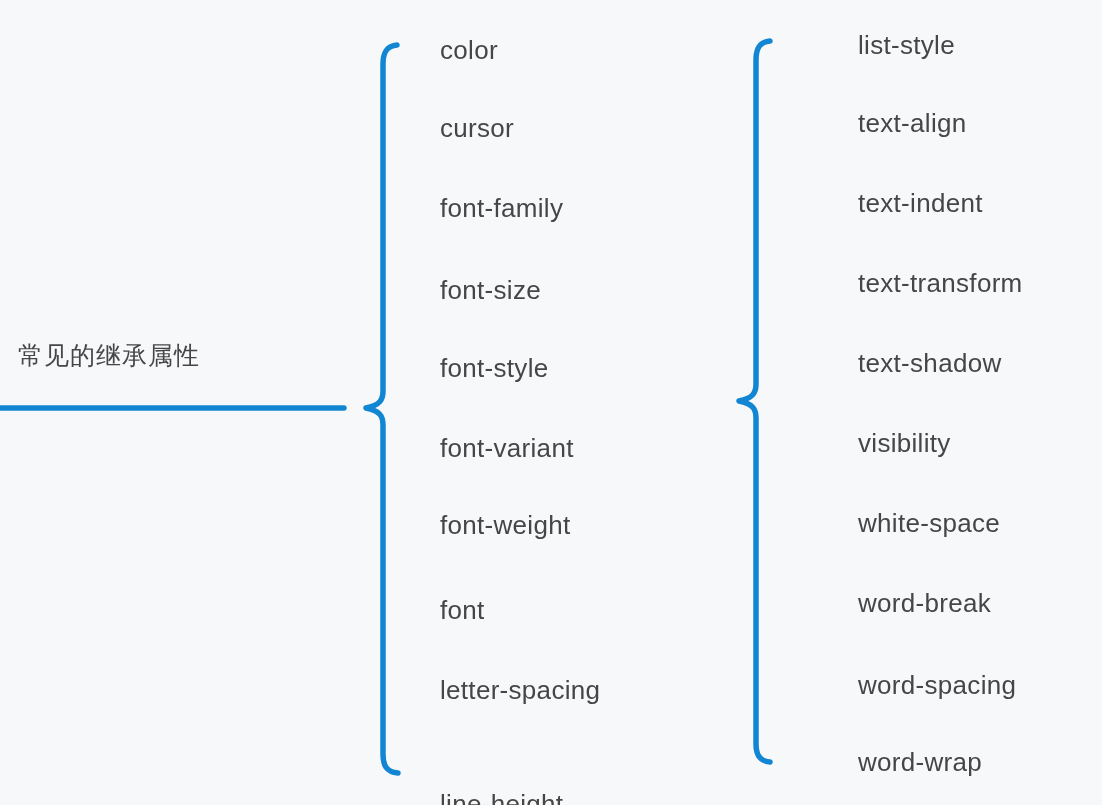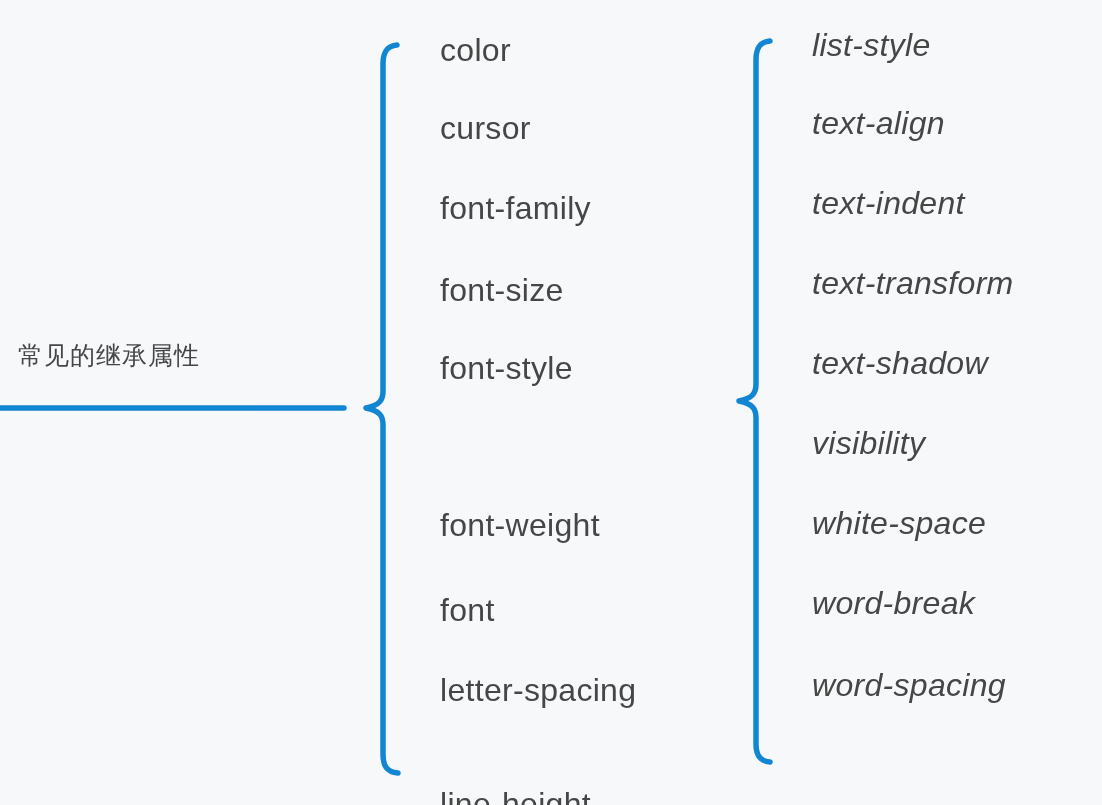--- a/index.html
+++ b/index.html
@@ -39,27 +39,27 @@
     top: 355px;
     transform: translateY(-50%);
     font-size: 25px;
     letter-spacing: 1px;
     color: var(--text-color);
     white-space: nowrap;
   }
   .item {
     position: absolute;
     transform: translateY(-50%);
-    font-size: 32px;
+    font-size: 26px;
     letter-spacing: 0.3px;
     color: var(--text-color);
     white-space: nowrap;
   }
   .item.left  { left: 440px; }
-  .item.right { left: 812px; font-style: italic; }
+  .item.right { left: 858px; }
 </style>
 </head>
 <body>
 
 <div class="canvas">
 
   <svg class="connector-svg" viewBox="0 0 1102 805" xmlns="http://www.w3.org/2000/svg">
 
     <path d="M -4,408 L 344,408"></path>
 
@@ -80,28 +80,30 @@
              C 756,754 759,761 770,762"></path>
   </svg>
 
   <div class="root-topic">常见的继承属性</div>
 
   <div class="item left" style="top:50px">color</div>
   <div class="item left" style="top:128px">cursor</div>
   <div class="item left" style="top:208px">font-family</div>
   <div class="item left" style="top:290px">font-size</div>
   <div class="item left" style="top:368px">font-style</div>
+  <div class="item left" style="top:448px">font-variant</div>
   <div class="item left" style="top:525px">font-weight</div>
   <div class="item left" style="top:610px">font</div>
   <div class="item left" style="top:690px">letter-spacing</div>
   <div class="item left" style="top:804px">line-height</div>
 
   <div class="item right" style="top:45px">list-style</div>
   <div class="item right" style="top:123px">text-align</div>
   <div class="item right" style="top:283px">text-transform</div>
   <div class="item right" style="top:203px">text-indent</div>
   <div class="item right" style="top:363px">text-shadow</div>
   <div class="item right" style="top:443px">visibility</div>
   <div class="item right" style="top:523px">white-space</div>
   <div class="item right" style="top:603px">word-break</div>
   <div class="item right" style="top:685px">word-spacing</div>
+  <div class="item right" style="top:762px">word-wrap</div>
 
 </div>
 
 </body></html>

